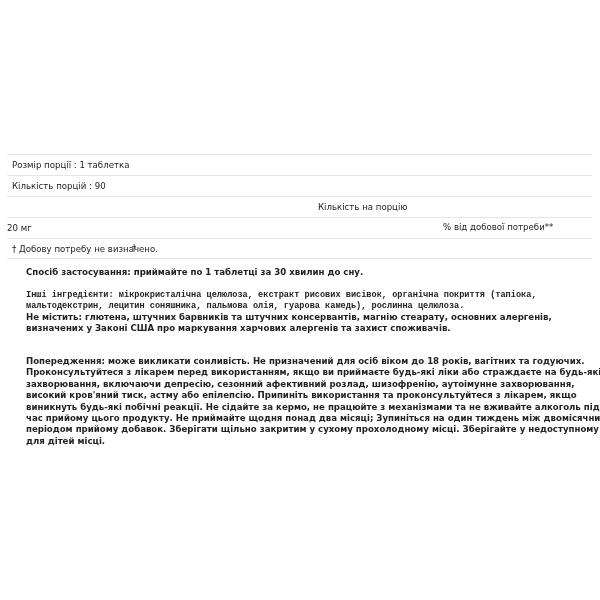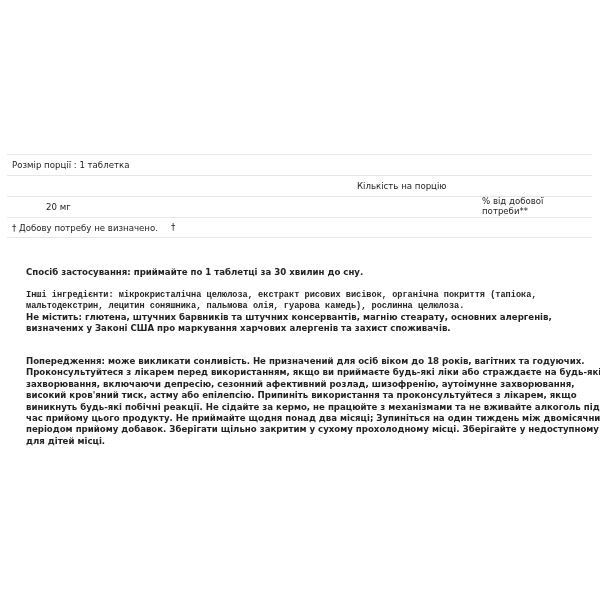--- a/index.html
+++ b/index.html
@@ -3,35 +3,38 @@
 <meta charset="utf-8">
 <style>
   html, body { margin:0; padding:0; background:#ffffff; }
   body { width:600px; height:600px; position:relative; overflow:hidden;
          font-family:"DejaVu Sans", "Liberation Sans", sans-serif; color:#222; }
   .facts { position:absolute; left:7px; top:154px; width:585px; }
   .row { height:21px; border-top:1px solid #e6e6e6; box-sizing:border-box;
          display:flex; align-items:center; font-size:8.6px; font-weight:normal; color:#222; }
   .row.last { border-bottom:1px solid #e6e6e6; }
   .row .c1 { width:306px; padding-left:5px; }
-  .row .c2 { width:125px;margin-left:39px; }
+  .row .c2 { width:125px; }
   .row .c3 { flex:1;margin-top:40px; }
   .text { position:absolute; left:7px; width:585px; font-size:8.6px; font-weight:bold;
           line-height:11.4px; color:#222;margin-left:19px; }
   .p1 { top:267px; }
   .p2 { top:290px;font-family:Liberation Mono, monospace; }
   .p3 { top:312px; }
   .p4 { top:356px; }
 </style>
 </head>
 <body>
 
 <div class="facts">
   <div class="row">
     <span class="c1">Розмір порції : 1 таблетка</span>
+  </div>
+  <div class="row">
+    <span class="c1">Кількість порцій : 90</span>
   </div>
   <div class="row">
     <span class="c1"></span>
     <span class="c2">Кількість на порцію</span>
     <span class="c3">% від добової потреби**</span>
   </div>
   <div class="row">
     <span class="c2">20 мг</span>
     <span class="c3">†</span>
   </div>

